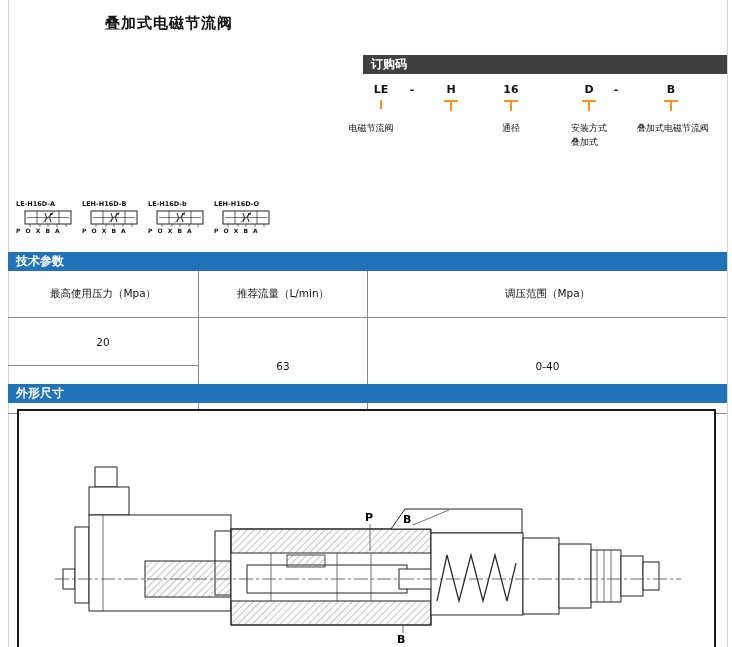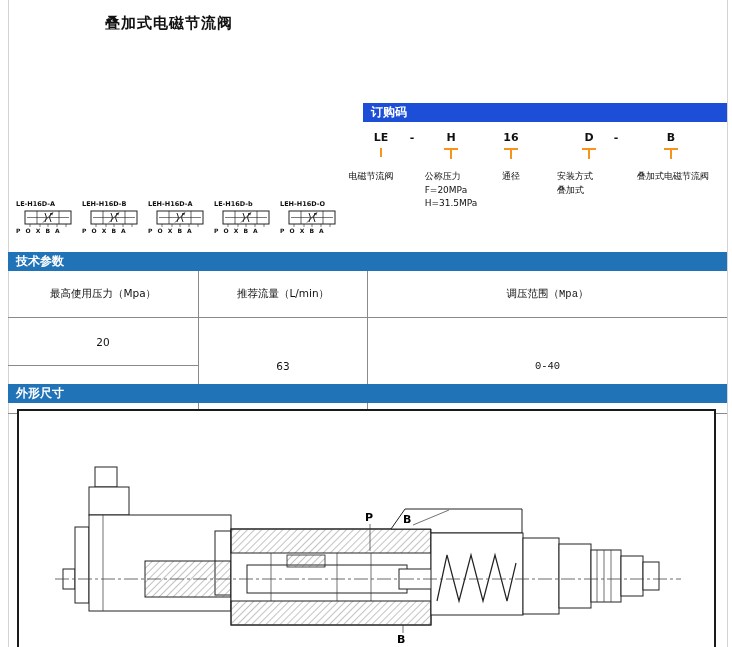--- a/index.html
+++ b/index.html
@@ -9,21 +9,21 @@
   }
   .edge{position:absolute;top:0;bottom:0;width:1px;background:#d4d4d4;}
   .edge.left{left:8px;}
   .edge.right{right:4px;}
 
   .page-title{position:absolute;left:105px;top:14px;font-size:15px;font-weight:bold;letter-spacing:1px;}
 
   
   .order-section{position:absolute;left:363px;top:55px;width:364px;}
   .bar{height:19px;line-height:19px;color:#fff;font-size:12px;font-weight:bold;padding-left:8px;box-sizing:border-box;}
-  .bar.orange{background:#1d4ed8;margin-top:48px;}
+  .bar.orange{background:#404040;}
   .bar.blue{background:#2173B8;}
   .code-row{position:relative;height:15px;margin-top:9px;}
   .code{position:absolute;transform:translateX(-50%);font-size:11px;font-weight:600;}
   .tick-row{position:relative;height:12px;margin-top:2px;}
   .tick{position:absolute;transform:translateX(-50%);width:14px;}
   .tick-bar{height:2px;background:#F7941D;}
   .tick-stem{width:2px;height:9px;background:#F7941D;margin:0 auto;}
   .desc-row{position:relative;margin-top:10px;height:48px;}
   .desc{position:absolute;transform:translateX(-50%);font-size:9px;line-height:1.5;text-align:left;white-space:nowrap;}
 
@@ -36,21 +36,21 @@
 
   
   .tech-section{position:absolute;left:8px;top:252px;width:719px;}
   .tech-section table{width:100%;border-collapse:collapse;}
   .tech-section th,.tech-section td{
     border:1px solid #8a8a8a;font-size:10.5px;text-align:center;padding:12px;font-weight:normal;
   }
   .tech-section th{height:22px;border-top:none;}
   .tech-section td{height:23px;}
   .tech-section th:first-child,.tech-section td:first-child{border-left:none;}
-  .tech-section th:last-child,.tech-section td:last-child{border-right:none;font-family:Liberation Mono, monospace;}
+  .tech-section th:last-child,.tech-section td:last-child{border-right:none;}
 
   
   .dims-section{position:absolute;left:8px;top:384px;width:719px;}
   .drawing-box{margin:6px 0 0 9px;width:695px;height:246px;border:2px solid #1a1a1a;background:#fff;box-sizing:content-box;}
   svg.drawing{display:block;width:695px;height:246px;}
 
   .part{fill:#ffffff;stroke:#222;stroke-width:1;}
   .thin{stroke:#333;stroke-width:0.7;fill:none;}
   .spring{stroke:#222;stroke-width:1.2;fill:none;}
   .lbl{font-size:11px;font-weight:bold;fill:#000;}
@@ -113,51 +113,39 @@
           <span class="tick-stem" style="display:block"></span>
         </span>
       <span class="tick" style="left:308px">
           <span class="tick-bar" style="display:block"></span>
           <span class="tick-stem" style="display:block"></span>
         </span>
     </div>
 
     <div class="desc-row">
       <div class="desc" style="left:8px">电磁节流阀</div>
-      <div class="desc" style="left:88px">
-        <div>公称压力</div>
-        <div>F=20MPa</div>
-        <div>H=31.5MPa</div>
-      </div>
       <div class="desc" style="left:148px">通径</div>
-      <div class="desc" style="left:212px">
+      <div class="desc" style="left:226px">
         <div>安装方式</div>
         <div>叠加式</div>
       </div>
       <div class="desc" style="left:310px">叠加式电磁节流阀</div>
     </div>
   </div>
 
   <div class="symbols-row">
     <div class="sym">
       <div class="sym-label">LE-H16D-A</div>
       <svg class="sym-gfx" width="48" height="18" viewBox="0 0 48 18">
           <use href="#valve-sym"></use>
         </svg>
       <div class="sym-ports">P O X B A</div>
     </div>
     <div class="sym">
       <div class="sym-label">LEH-H16D-B</div>
-      <svg class="sym-gfx" width="48" height="18" viewBox="0 0 48 18">
-          <use href="#valve-sym"></use>
-        </svg>
-      <div class="sym-ports">P O X B A</div>
-    </div>
-    <div class="sym">
-      <div class="sym-label">LEH-H16D-A</div>
       <svg class="sym-gfx" width="48" height="18" viewBox="0 0 48 18">
           <use href="#valve-sym"></use>
         </svg>
       <div class="sym-ports">P O X B A</div>
     </div>
     <div class="sym">
       <div class="sym-label">LE-H16D-b</div>
       <svg class="sym-gfx" width="48" height="18" viewBox="0 0 48 18">
           <use href="#valve-sym"></use>
         </svg>

